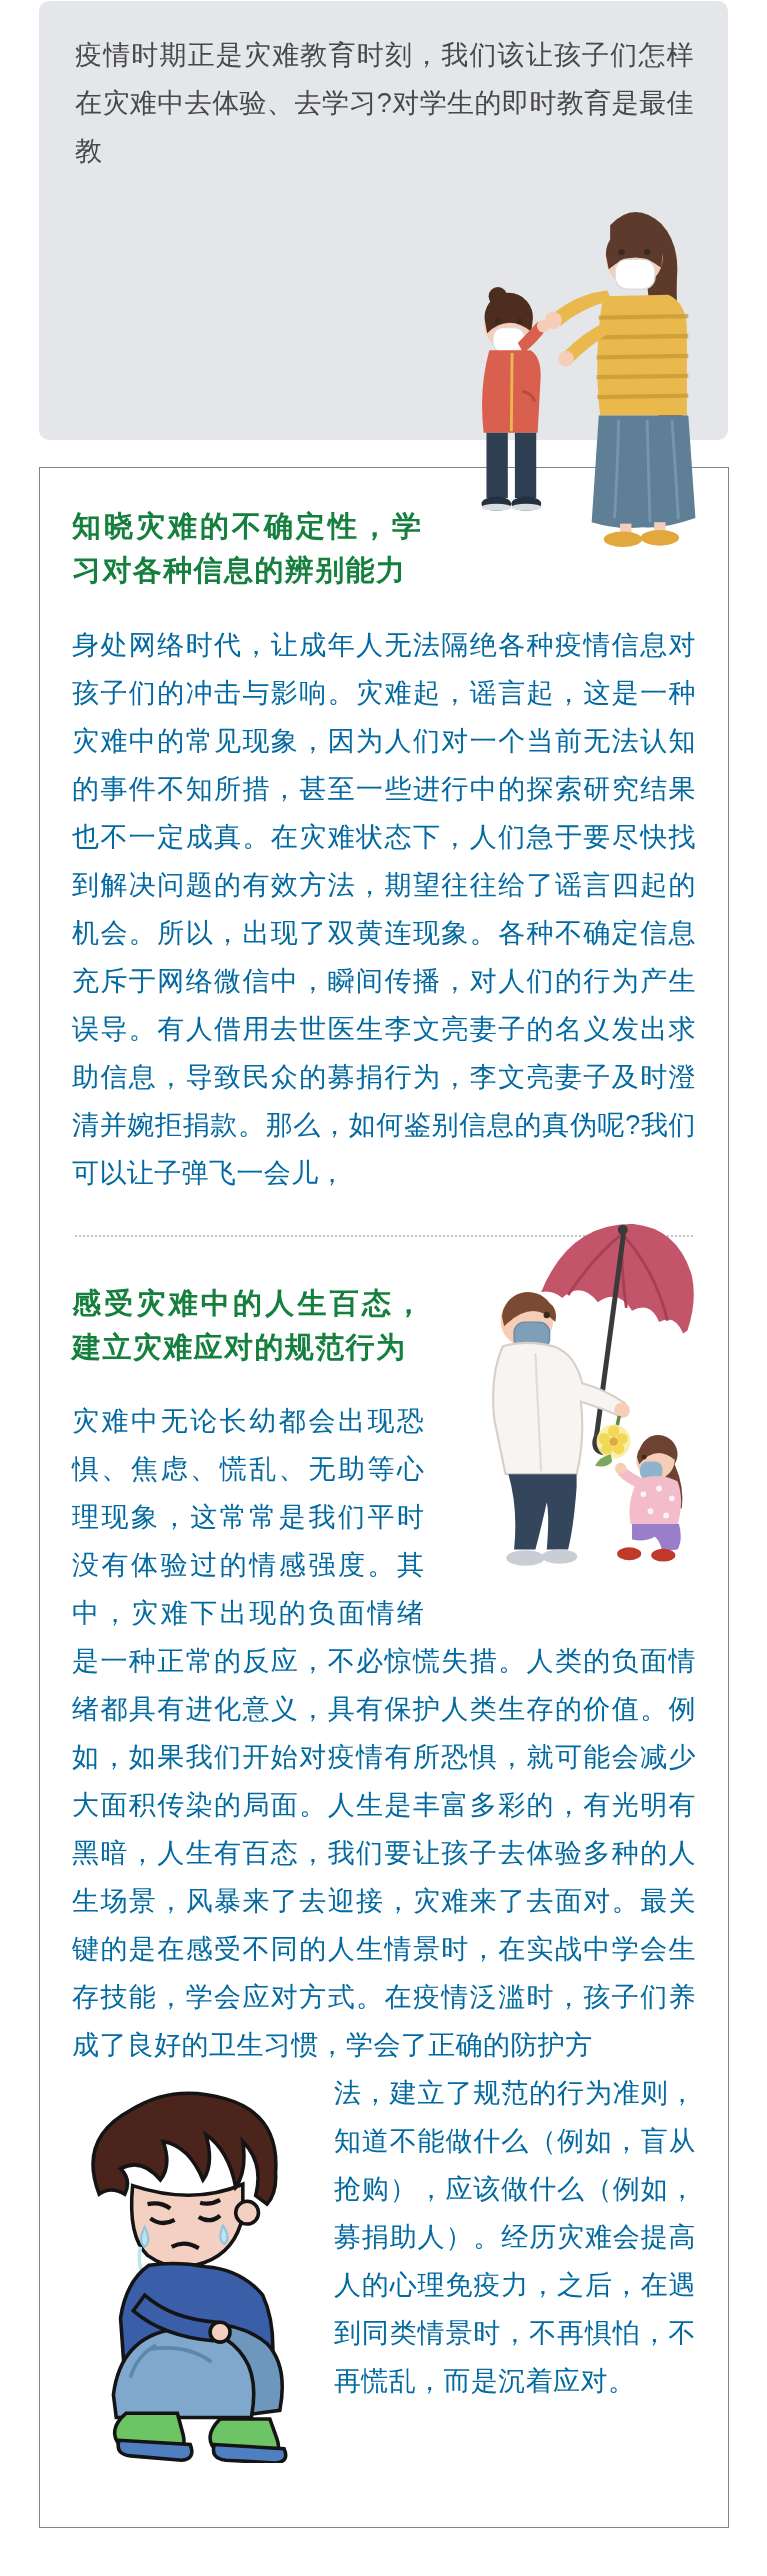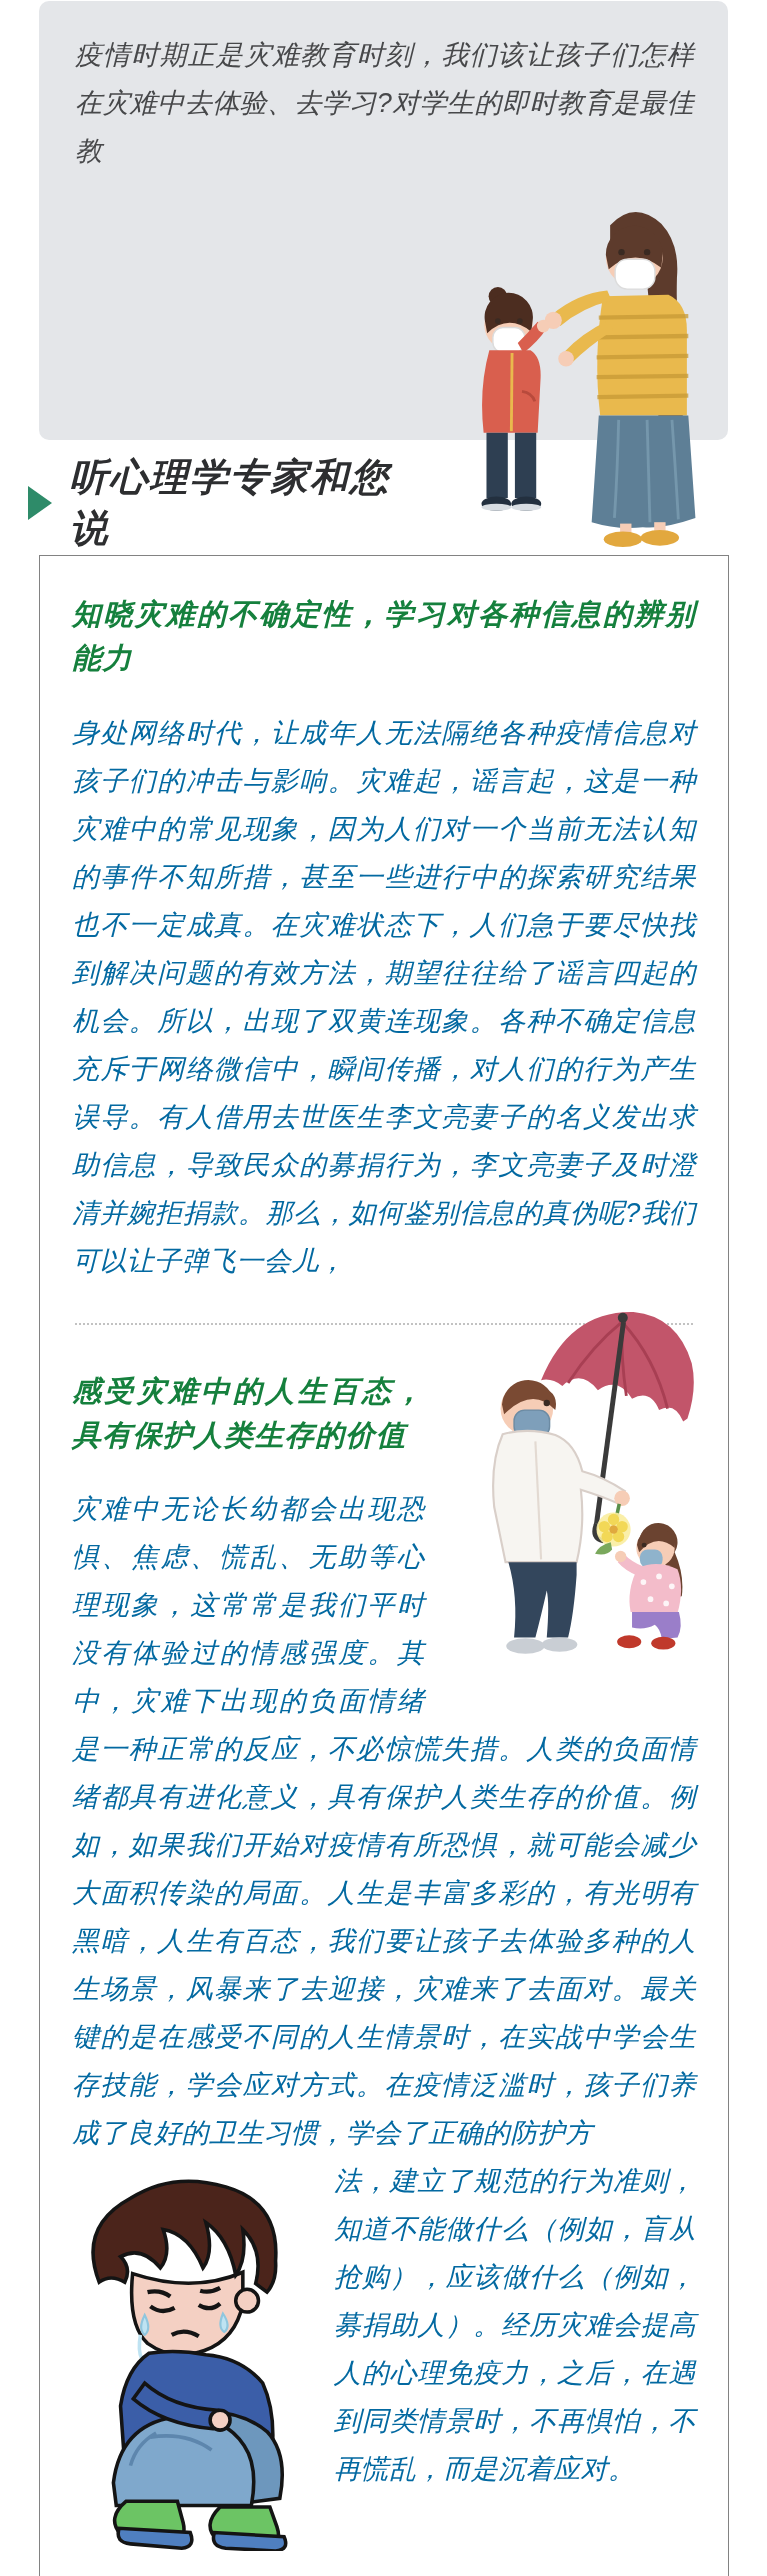--- a/index.html
+++ b/index.html
@@ -1,21 +1,21 @@
 <!DOCTYPE html>
 <html style="font-size:11.4px"><head>
 <meta charset="utf-8">
 <style>
   html,body{margin:0;padding:0;}
   body{
     width:768px;height:2576px;overflow:hidden;background:#ffffff;
     font-family:"Liberation Sans","DejaVu Sans",sans-serif;
     -webkit-font-smoothing:antialiased;
   }
-  .page{position:relative;width:768px;height:1836px;font-style:italic;}
+  .page{position:relative;width:768px;height:1836px;}
 
   
   .hero{
     position:relative;
     margin:1.4px 39px 0 39px;
     width:689px;height:439px;
     box-sizing:border-box;
     background:#e4e6e9;
     border-radius:10px;
     padding:30px 34px 21.3px 36px;
@@ -161,24 +161,20 @@
             <ellipse cx="78" cy="458" rx="21" ry="10" fill="#23303f"></ellipse>
             <ellipse cx="120" cy="458" rx="21" ry="10" fill="#23303f"></ellipse>
             <ellipse cx="78" cy="463" rx="21" ry="5" fill="#d8dde2"></ellipse>
             <ellipse cx="120" cy="463" rx="21" ry="5" fill="#d8dde2"></ellipse>
           </svg>
         </span>
       </span>
     </div>
   </section>
 
-  <div class="section-header">
-    <span class="tri"></span>
-    <h2 class="section-title">听心理学专家和您说</h2>
-  </div>
 
   <section class="card">
 
     <h3 class="green-heading">知晓灾难的不确定性，学习对各种信息的辨别能力</h3>
 
     <div class="para">
       <span class="para-intro">身处网络时代，让成年人无法隔绝各种疫情信息对孩子们的冲击与影响。灾难起，谣言起，这是一种灾难中的常见现象，因为人们对一个当前无法认知的事件不知所措，甚至一些进行中的探索研究结果也不一定成真。在灾难状态下，人们急于要尽快找到解决问题的有效方法，期望往往给了谣言四起的机会。所以，出现了双黄连现象。各种不确定信息充斥于网络微信中，瞬间传播，对人们的行为产生误导。有人借用去世医生李文亮妻子的名义发出求助信息，导致民众的募捐行为，李文亮妻子及时澄清并婉拒捐款。那么，如何鉴别信息的真伪呢?我们可以让子弹飞一会儿，</span>
       <span class="flow">
         <span class="float-doctor">
           <svg viewBox="0 0 356 548" xmlns="http://www.w3.org/2000/svg">
@@ -243,21 +239,21 @@
 
             <ellipse cx="262" cy="496" rx="17" ry="9" fill="#c0392b"></ellipse>
             <ellipse cx="310" cy="498" rx="17" ry="9" fill="#c0392b"></ellipse>
           </svg>
         </span>
       </span>
     </div>
 
     <div class="dotted-divider"></div>
 
-    <h3 class="green-heading h2-space">感受灾难中的人生百态，具有保护人类生存的价值</h3>
+    <h3 class="green-heading h2-space">感受灾难中的人生百态，建立灾难应对的规范行为</h3>
 
     <div class="para">
       <span class="para-intro">灾难中无论长幼都会出现恐惧、焦虑、慌乱、无助等心理现象，这常常是我们平时没有体验过的情感强度。其中，灾难下出现的负面情绪是一种正常的反应，不必惊慌失措。人类的负面情绪都具有进化意义，具有保护人类生存的价值。例如，如果我们开始对疫情有所恐惧，就可能会减少大面积传染的局面。人生是丰富多彩的，有光明有黑暗，人生有百态，我们要让孩子去体验多种的人生场景，风暴来了去迎接，灾难来了去面对。最关键的是在感受不同的人生情景时，在实战中学会生存技能，学会应对方式。在疫情泛滥时，孩子们养成了良好的卫生习惯，学会了正确的防护方</span>
       <span class="flow">
         <span class="float-boy">
           <svg viewBox="0 0 350 540" xmlns="http://www.w3.org/2000/svg">
 
             <path d="M95,150 Q88,222 116,248 Q152,274 196,258 Q240,242 250,192 L250,148 Q180,178 95,150 Z" fill="#f4d0c3" stroke="#141414" stroke-width="5"></path>
 
             <circle cx="256" cy="188" r="16" fill="#f4d0c3" stroke="#141414" stroke-width="5"></circle>

